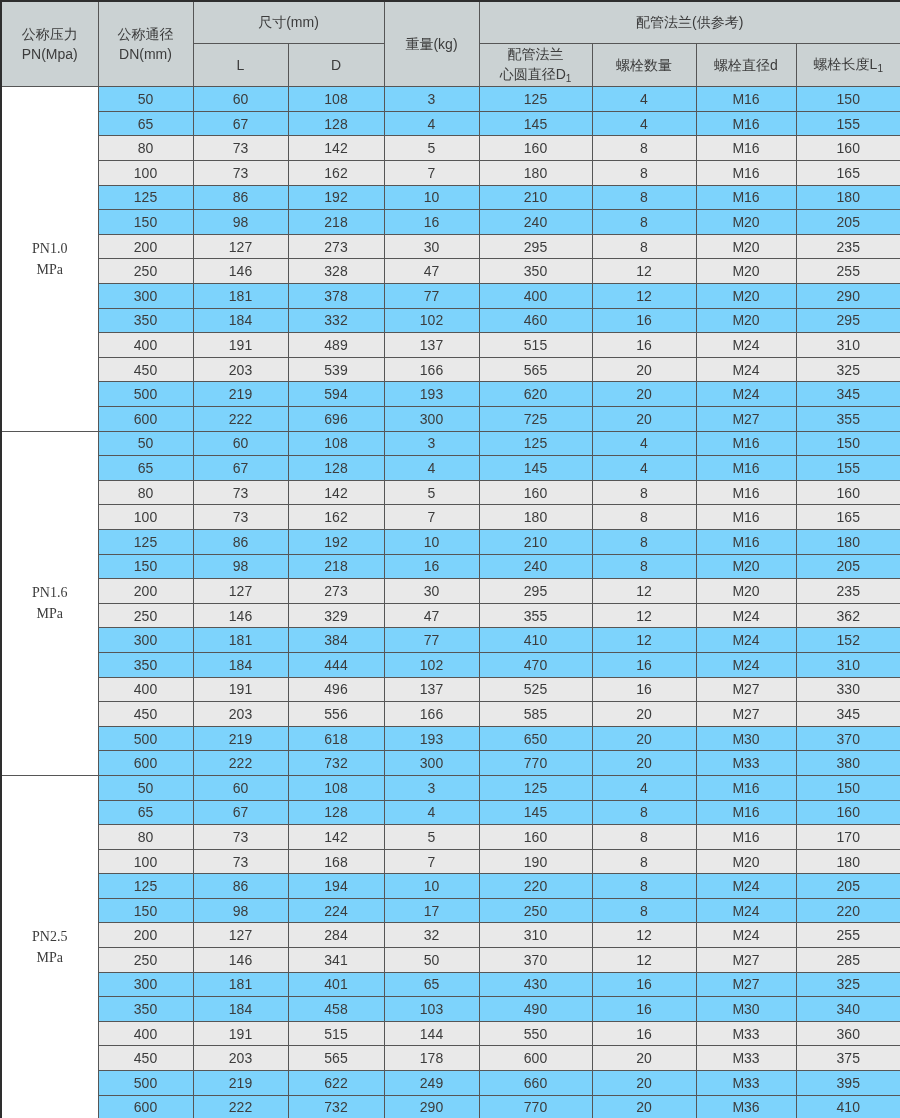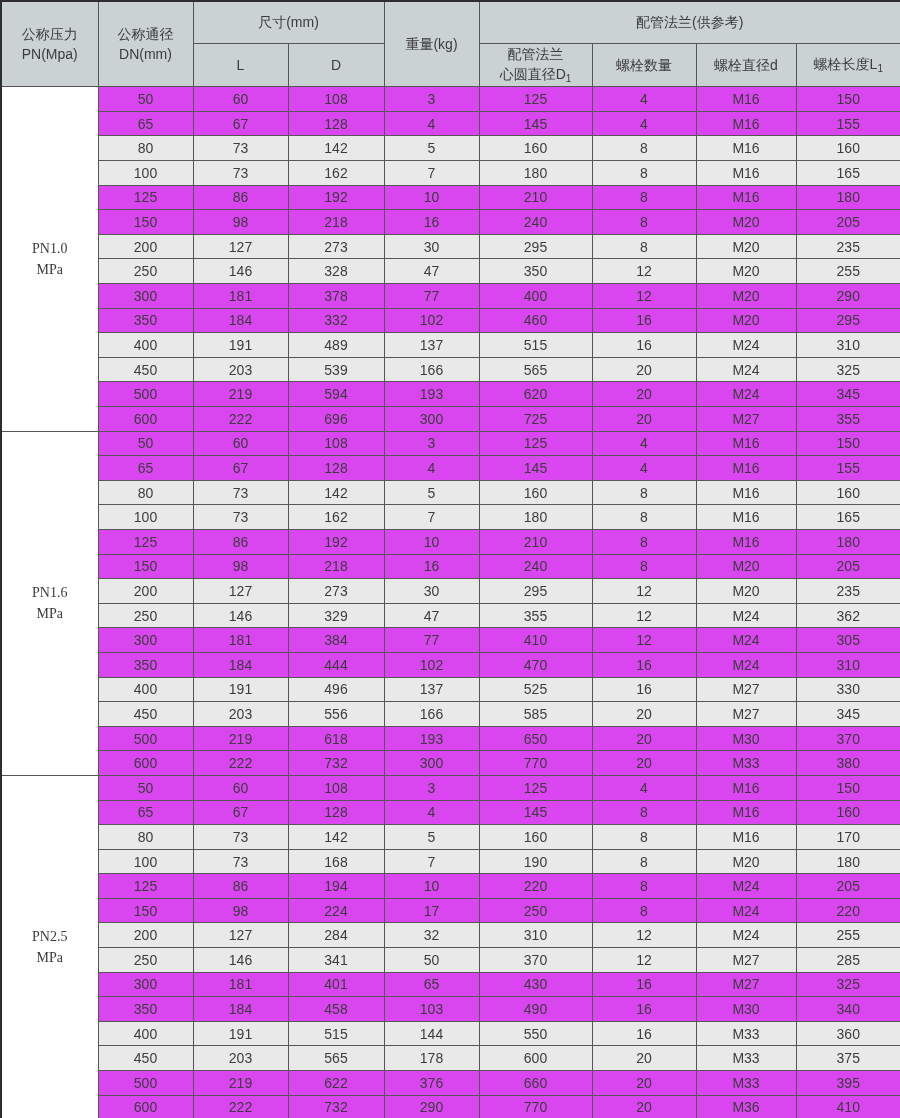--- a/index.html
+++ b/index.html
@@ -5,21 +5,21 @@
   html, body {
     margin: 0;
     padding: 0;
     background: #ffffff;
     font-family: "Liberation Sans", "DejaVu Sans", sans-serif;
   }
   #page {
     width: 900px;
     height: 1118px;
     box-sizing: border-box;
-    background: #d946ef;
+    background: #7dd3fc;
   }
   table.spec {
     width: 900px;
     height: 1118px;
     border-collapse: collapse;
     table-layout: fixed;
     border: 2px solid #2e2e2e;
     font-size: 14px;
     color: #3c3c3c;
   }
@@ -323,21 +323,21 @@
           <td>362</td>
         </tr>
         <tr>
           <td>300</td>
           <td>181</td>
           <td>384</td>
           <td>77</td>
           <td>410</td>
           <td>12</td>
           <td>M24</td>
-          <td>305</td>
+          <td>152</td>
         </tr>
         <tr>
           <td>350</td>
           <td>184</td>
           <td>444</td>
           <td>102</td>
           <td>470</td>
           <td>16</td>
           <td>M24</td>
           <td>310</td>
@@ -503,21 +503,21 @@
           <td>178</td>
           <td>600</td>
           <td>20</td>
           <td>M33</td>
           <td>375</td>
         </tr>
         <tr>
           <td>500</td>
           <td>219</td>
           <td>622</td>
-          <td>376</td>
+          <td>249</td>
           <td>660</td>
           <td>20</td>
           <td>M33</td>
           <td>395</td>
         </tr>
         <tr>
           <td>600</td>
           <td>222</td>
           <td>732</td>
           <td>290</td>

